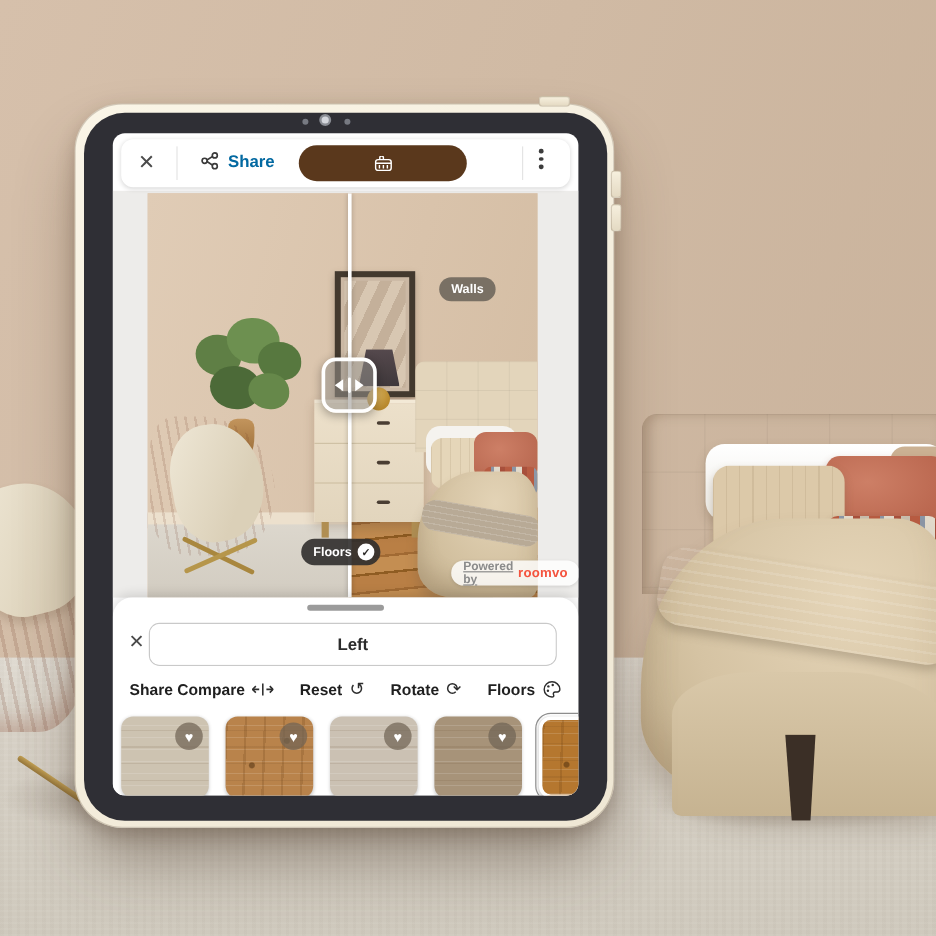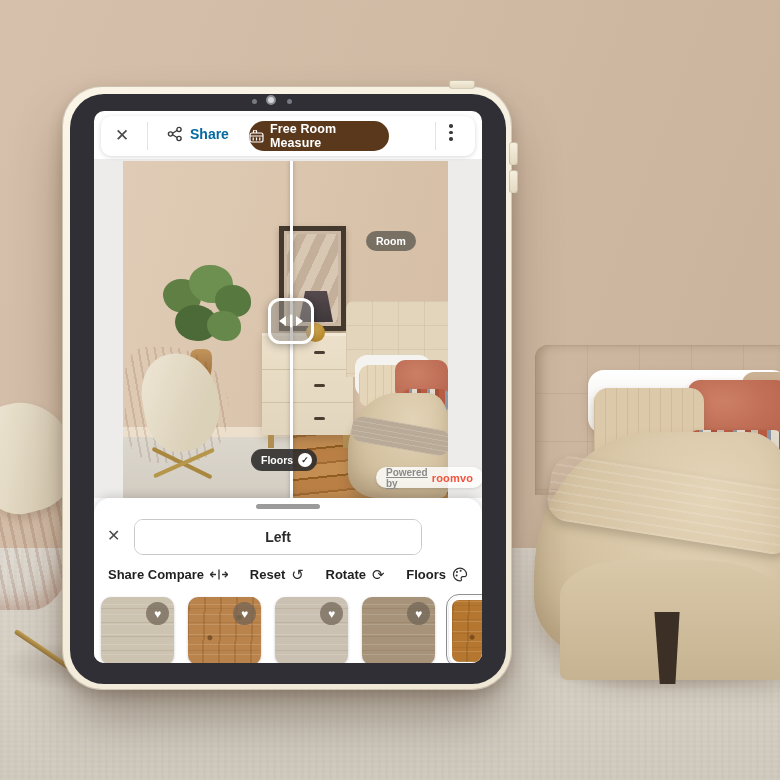--- a/index.html
+++ b/index.html
@@ -153,21 +153,21 @@
   .powered{left:282px;top:356px;height:21px;border-radius:11px;background:rgba(255,255,255,.82);
     display:flex;align-items:center;gap:4px;padding:0 10px;box-shadow:0 1px 3px rgba(0,0,0,.12);}
   .powered .pby{font-size:10px;color:#8b8b8b;font-weight:600;text-decoration:underline;}
   .powered .brand{font-size:11px;color:#f4533e;font-weight:800;letter-spacing:.2px;}
 
   
   .sheet{left:0;top:387px;width:388px;height:165px;background:#fff;border-radius:16px 16px 0 0;
     box-shadow:0 -2px 10px rgba(0,0,0,.14);}
   .grab{left:162px;top:6px;width:64px;height:5px;border-radius:3px;background:#9b9b9b;}
   .sheet-x{left:13px;top:30px;font-size:16px;}
-  .seg{left:40px;top:21px;width:288px;height:36px;display:flex;border-radius:9px;overflow:hidden;
+  .seg{left:30px;top:21px;width:340px;height:36px;display:flex;border-radius:9px;overflow:hidden;
     border:1px solid #c9c9c9;}
   .seg .cell{flex:1;display:flex;align-items:center;justify-content:center;font-size:14px;font-weight:700;}
   .seg .off{background:#fff;color:#2b2b2b;}
   .seg .on{background:#2d2f33;color:#fff;border-radius:0 8px 8px 0;}
   .tools{left:10px;top:63px;width:368px;height:26px;display:flex;align-items:center;
     justify-content:space-between;padding:0 4px;}
   .tool{display:flex;align-items:center;gap:6px;font-size:13px;font-weight:700;color:#1f1f1f;}
   .tool .uni{font-size:15px;font-weight:400;color:#2e2e2e;line-height:1;}
   .swatches{left:7px;top:99px;width:500px;height:70px;display:flex;gap:14px;}
   .swatch{position:relative;width:73px;height:68px;border-radius:10px;overflow:hidden;flex:0 0 auto;
@@ -242,21 +242,20 @@
                 <g stroke="#fff" stroke-width="1.2" fill="none">
               <rect x="1" y="3" width="13" height="9" rx="2"></rect>
               <path d="M4.5 3 V1.5 a1.5 1.5 0 0 1 3 0 V3"></path>
               <line x1="4.2" y1="7.5" x2="4.2" y2="10.5"></line>
                   <line x1="7.5" y1="7.5" x2="7.5" y2="10.5"></line>
               <line x1="10.8" y1="7.5" x2="10.8" y2="10.5"></line>
                   <line x1="1" y1="6" x2="14" y2="6"></line>
             </g>
               </svg>
           </span>
-          <span class="measure-label">Free Room Measure</span>
         </div>
         <div class="abs vdiv" style="left:334px"></div>
         <div class="abs kebab">
             <i></i>
             <i></i>
             <i></i>
           </div>
       </div>
 
       <div class="abs photo">
@@ -304,21 +303,21 @@
               <g fill="#fff">
                   <polygon points="8,2 8,12 1,7"></polygon>
                   <polygon points="18,2 18,12 25,7"></polygon>
                 </g>
               <rect x="12" y="0.5" width="2.4" height="13" rx="1.2" fill="#fff"></rect>
             </svg>
           </span>
         </div>
 
         <div class="tag tag-walls">
-          <span>Room</span>
+          <span>Walls</span>
         </div>
         <div class="tag tag-floors">
           <span>Floors</span>
           <span class="chk">✓</span>
         </div>
       </div>
 
       <div class="abs powered">
         <span class="pby">Powered by</span>
         <span class="brand">roomvo</span>

